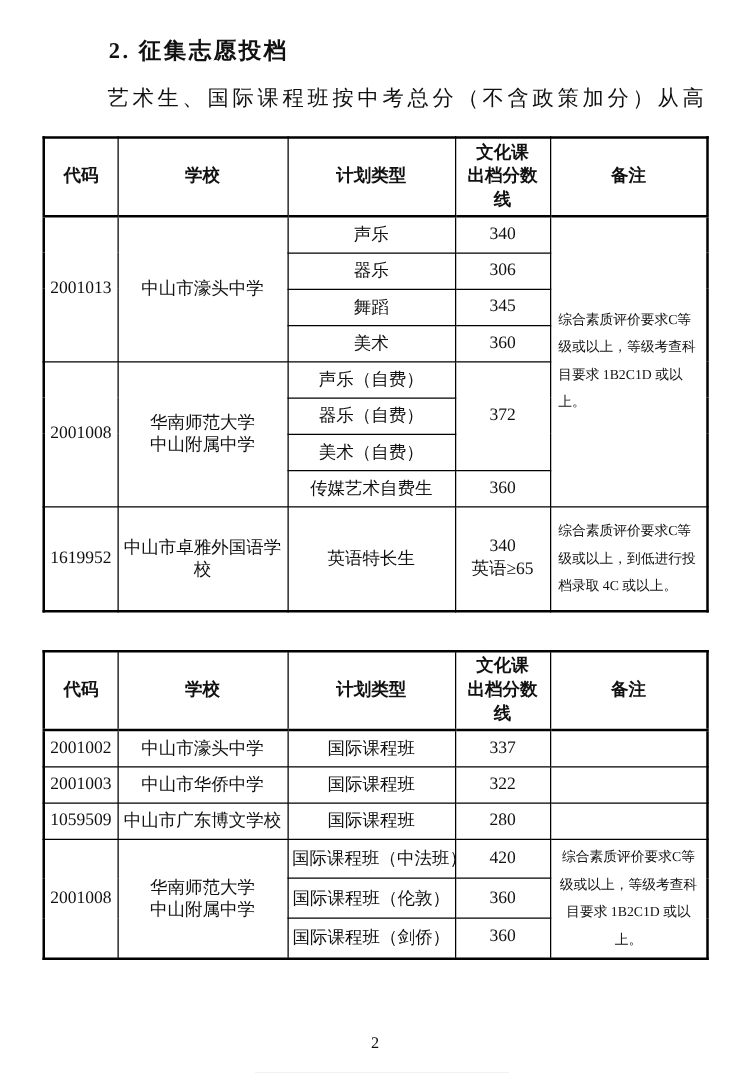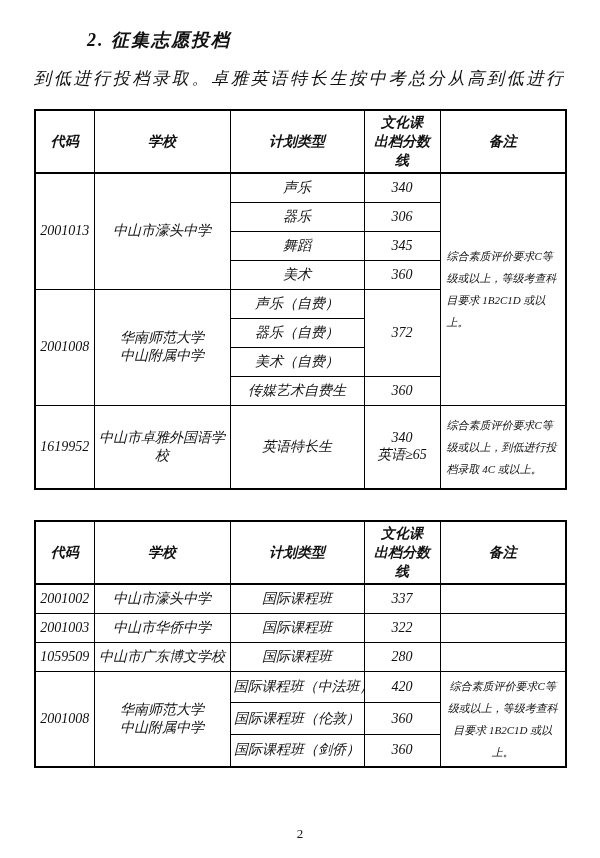--- a/index.html
+++ b/index.html
@@ -7,21 +7,21 @@
   .page {
     position: relative;
     width: 600px;
     height: 858px;
     background: #ffffff;
     margin: 0 auto;
     font-family: "Liberation Serif", "DejaVu Serif", serif;
     color: #111;
     overflow: hidden;
   }
-  .content { padding: 28px 36px 16px 34px; font-style: italic; }
+  .content { padding: 28px 36px 16px 34px; }
 
   .heading {
     font-size: 18px;
     font-weight: bold;
     line-height: 24px;
     letter-spacing: 2px;
     padding-left: 53px;
   }
 
   .paragraph { margin-top: 8px; width: 530px; }
@@ -89,21 +89,21 @@
 </style>
 </head>
 <body>
 
 <div class="page">
   <div class="content">
 
     <div class="heading">2. 征集志愿投档</div>
 
     <div class="paragraph">
-      <div class="para-line">到低进行投档录取。卓雅英语特长生按中考总分从高到低进行</div>
+      <div class="para-line first">艺术生、国际课程班按中考总分（不含政策加分）从高</div>
     </div>
 
     <table class="tbl1">
       <colgroup>
         <col style="width:59px">
           <col style="width:136px">
           <col style="width:134px">
           <col style="width:76px">
           <col style="width:126px">
       </colgroup>

